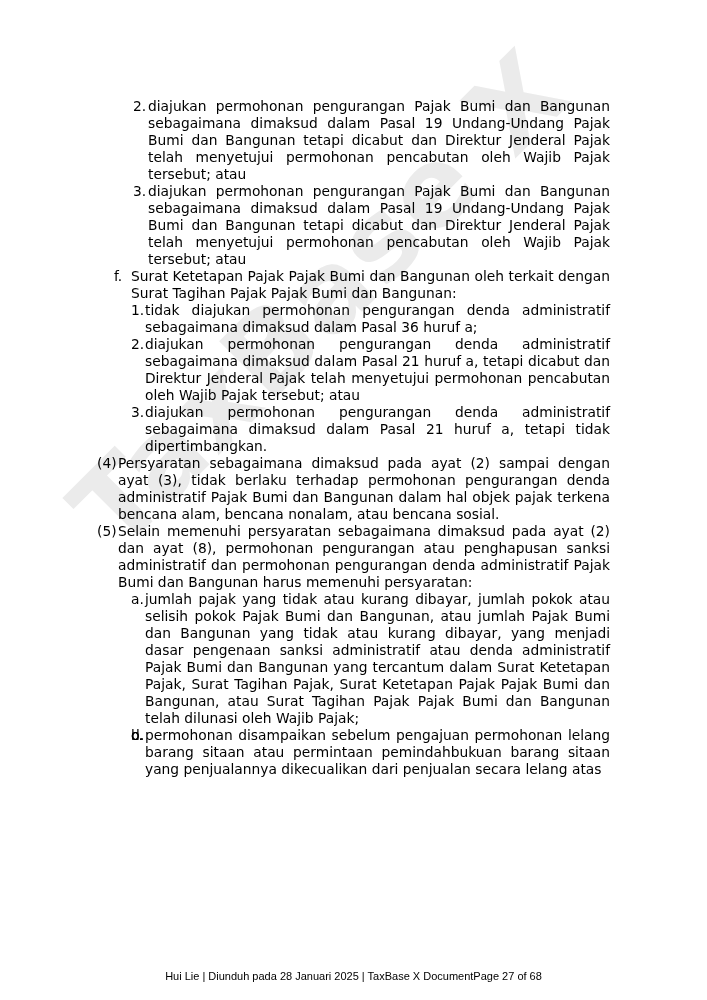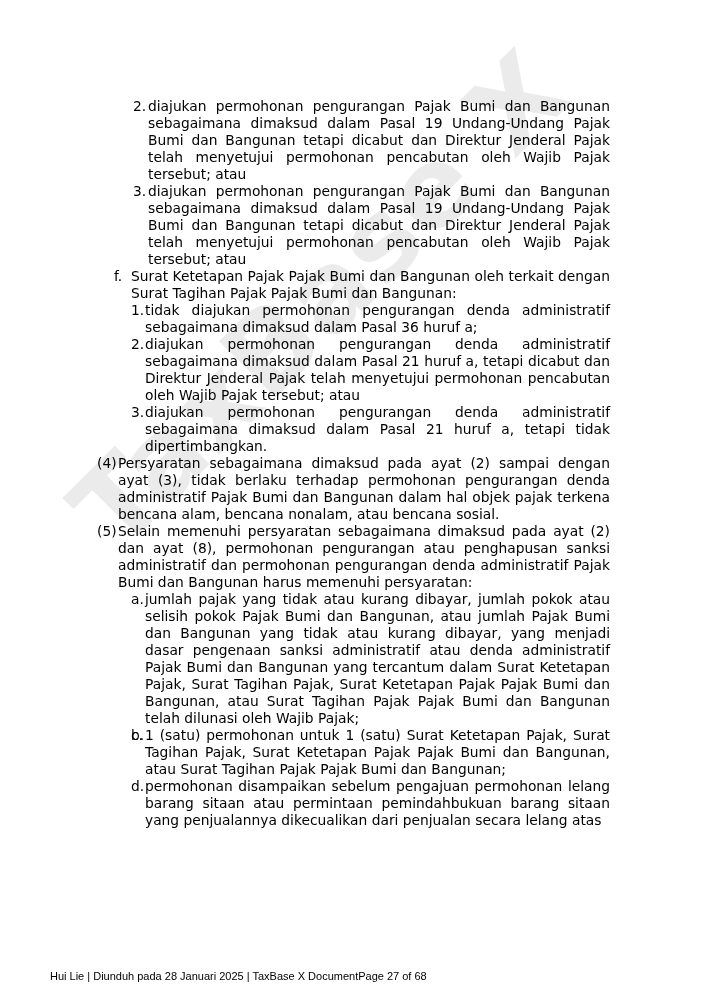--- a/index.html
+++ b/index.html
@@ -47,21 +47,21 @@
   .lvl-num    > .marker { left: 34px; }
   .lvl-num-e  { padding-left: 51px; }
   .lvl-num-e  > .marker { left: 36px; }
   .lvl-alpha  { padding-left: 48px; }
   .lvl-alpha  > .marker { left: 34px; }
 
   .footer {
     position: absolute;
     left: 50px; right: 50px; top: 970px;
     display: flex;
-    justify-content: flex-start;
+    justify-content: center;
     font-family: "Liberation Sans", sans-serif;
     font-size: 11px;
     line-height: 13px;
     color: #000;
     z-index: 1;
   }
 </style>
 </head>
 <body>
 
@@ -73,21 +73,21 @@
       <div class="item lvl-num-e"><span class="marker">2.</span><span>diajukan permohonan pengurangan Pajak Bumi dan Bangunan sebagaimana dimaksud dalam Pasal 19 Undang-Undang Pajak Bumi dan Bangunan tetapi dicabut dan Direktur Jenderal Pajak telah menyetujui permohonan pencabutan oleh Wajib Pajak tersebut; atau</span></div>
       <div class="item lvl-num-e"><span class="marker">3.</span><span>diajukan permohonan pengurangan Pajak Bumi dan Bangunan sebagaimana dimaksud dalam Pasal 19 Undang-Undang Pajak Bumi dan Bangunan tetapi dicabut dan Direktur Jenderal Pajak telah menyetujui permohonan pencabutan oleh Wajib Pajak tersebut; atau</span></div>
       <div class="item lvl-letter"><span class="marker">f.</span><span>Surat Ketetapan Pajak Pajak Bumi dan Bangunan oleh terkait dengan Surat Tagihan Pajak Pajak Bumi dan Bangunan:</span></div>
       <div class="item lvl-num"><span class="marker">1.</span><span>tidak diajukan permohonan pengurangan denda administratif sebagaimana dimaksud dalam Pasal 36 huruf a;</span></div>
       <div class="item lvl-num"><span class="marker">2.</span><span>diajukan permohonan pengurangan denda administratif sebagaimana dimaksud dalam Pasal 21 huruf a, tetapi dicabut dan Direktur Jenderal Pajak telah menyetujui permohonan pencabutan oleh Wajib Pajak tersebut; atau</span></div>
       <div class="item lvl-num"><span class="marker">3.</span><span>diajukan permohonan pengurangan denda administratif sebagaimana dimaksud dalam Pasal 21 huruf a, tetapi tidak dipertimbangkan.</span></div>
       <div class="item lvl-paren"><span class="marker">(4)</span><span>Persyaratan sebagaimana dimaksud pada ayat (2) sampai dengan ayat (3), tidak berlaku terhadap permohonan pengurangan denda administratif Pajak Bumi dan Bangunan dalam hal objek pajak terkena bencana alam, bencana nonalam, atau bencana sosial.</span></div>
       <div class="item lvl-paren"><span class="marker">(5)</span><span>Selain memenuhi persyaratan sebagaimana dimaksud pada ayat (2) dan ayat (8), permohonan pengurangan atau penghapusan sanksi administratif dan permohonan pengurangan denda administratif Pajak Bumi dan Bangunan harus memenuhi persyaratan:</span></div>
       <div class="item lvl-alpha"><span class="marker">a.</span><span>jumlah pajak yang tidak atau kurang dibayar, jumlah pokok atau selisih pokok Pajak Bumi dan Bangunan, atau jumlah Pajak Bumi dan Bangunan yang tidak atau kurang dibayar, yang menjadi dasar pengenaan sanksi administratif atau denda administratif Pajak Bumi dan Bangunan yang tercantum dalam Surat Ketetapan Pajak, Surat Tagihan Pajak, Surat Ketetapan Pajak Pajak Bumi dan Bangunan, atau Surat Tagihan Pajak Pajak Bumi dan Bangunan telah dilunasi oleh Wajib Pajak;</span></div>
       <div class="item lvl-alpha"><span class="marker">b.</span></div>
-      <div class="item lvl-alpha"><span class="marker">c.</span><span>1 (satu) permohonan untuk 1 (satu) Surat Ketetapan Pajak, Surat Tagihan Pajak, Surat Ketetapan Pajak Pajak Bumi dan Bangunan, atau Surat Tagihan Pajak Pajak Bumi dan Bangunan;</span></div>
+      <div class="item lvl-alpha"><span class="marker">c.</span></div>
       <div class="item lvl-alpha"><span class="marker">d.</span><span>permohonan disampaikan sebelum pengajuan permohonan lelang barang sitaan atau permintaan pemindahbukuan barang sitaan yang penjualannya dikecualikan dari penjualan secara lelang atas</span></div>
     </div>
 
   <div class="footer">
     <span>Hui Lie | Diunduh pada 28 Januari 2025 | TaxBase X Document</span>
     <span>Page 27 of 68</span>
   </div>
 
 </div>
 

